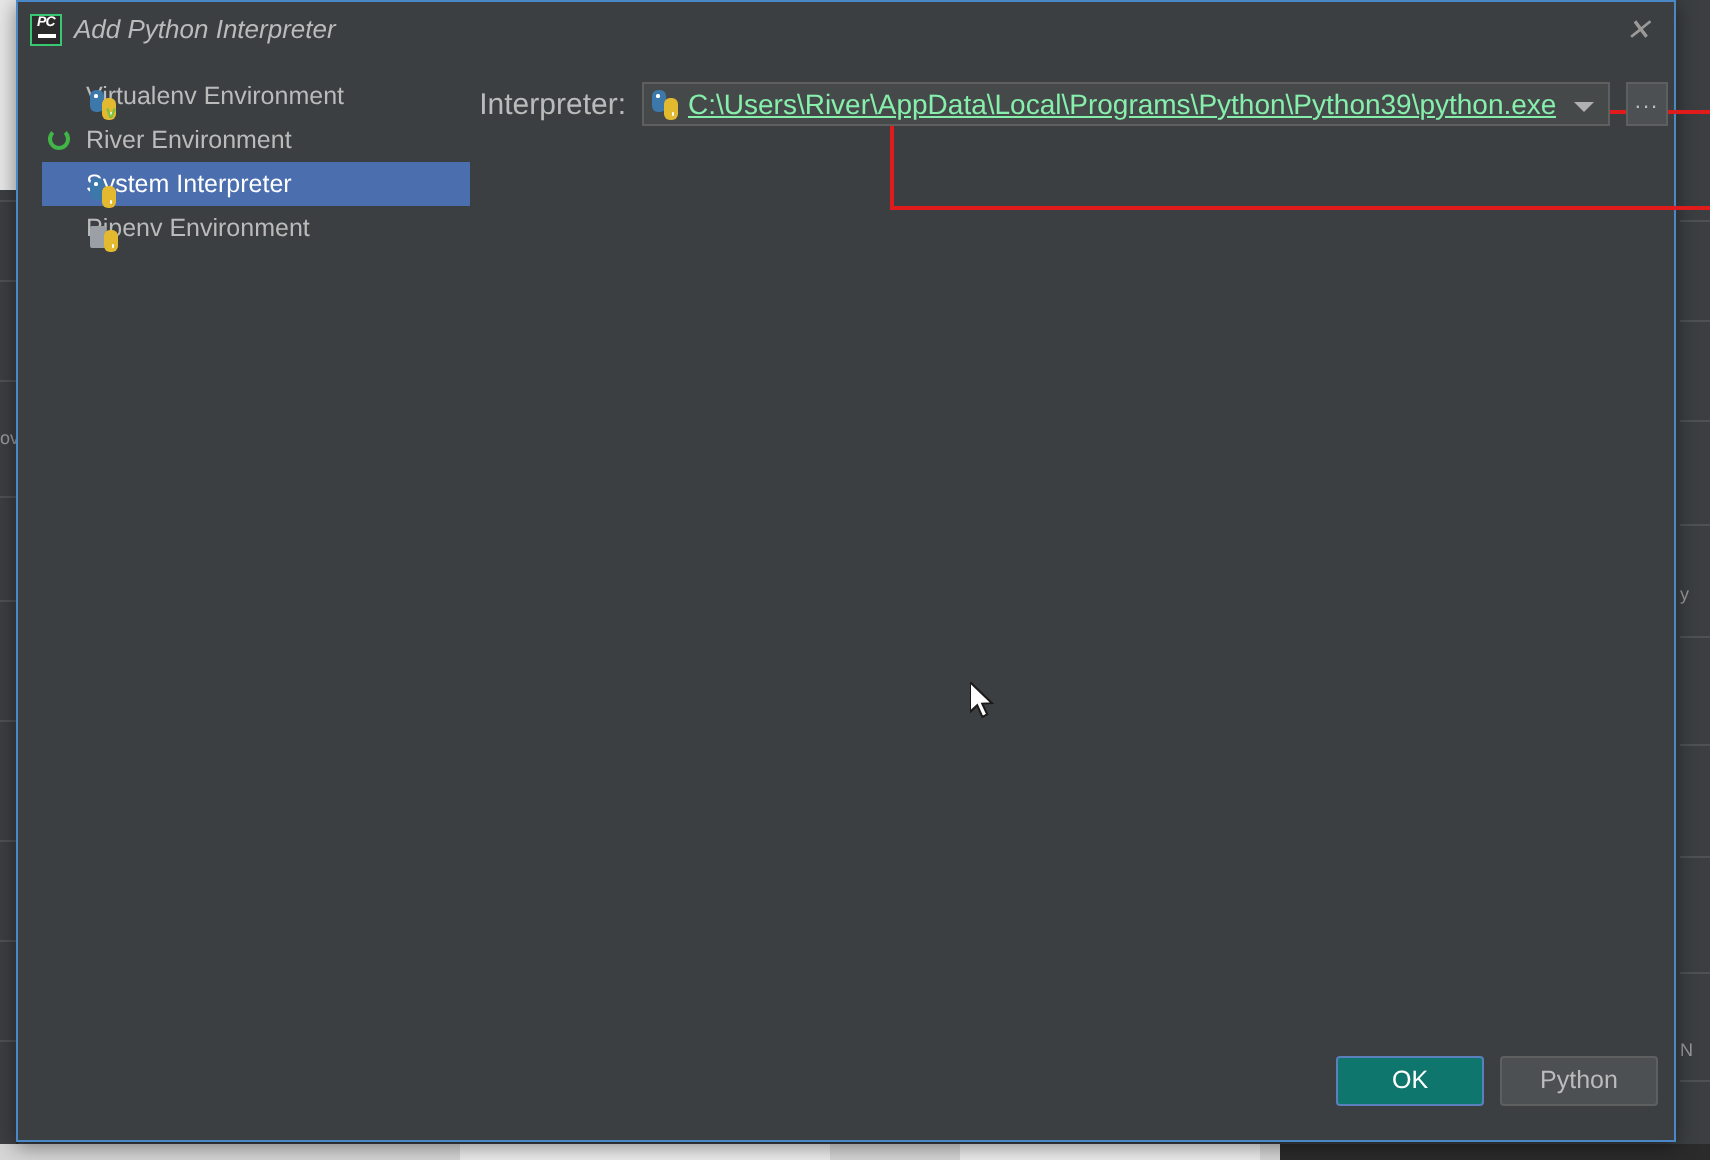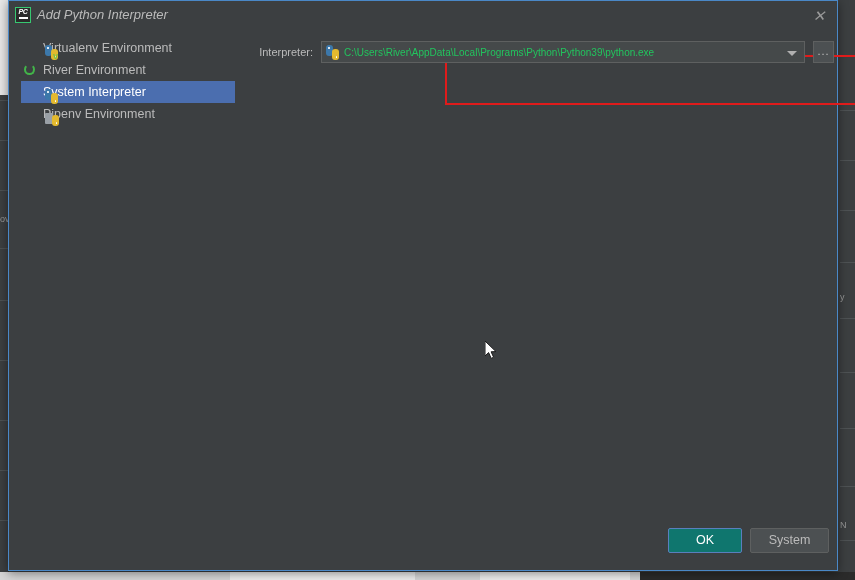--- a/index.html
+++ b/index.html
@@ -223,21 +223,21 @@
     bottom: 52px;
   }
   .interp-row {
     position: absolute;
     left: 0px;
     top: 11px;
     display: flex;
     align-items: center;
   }
   .interp-label {
-    font-size: 11px;
+    font-size: 15px;
     color: #bbbbbb;
     width: 78px;
     text-align: right;
     padding-right: 8px;
   }
   .combo {
     position: relative;
     width: 484px;
     height: 22px;
     background: #45494a;
@@ -246,24 +246,25 @@
     display: flex;
     align-items: center;
   }
   .combo .combo-py {
     position: absolute;
     left: 4px; top: 3px;
     width: 15px; height: 15px;
   }
   .combo-text {
     padding-left: 22px;
-    font-size: 10px;
-    color: #22c55e;
+    font-size: 14px;
+    color: #86efac;
     white-space: nowrap;
     overflow: hidden;
+    text-decoration: underline;
   }
   .combo-arrow {
     position: absolute;
     right: 7px;
     top: 9px;
     width: 0; height: 0;
     border-left: 5px solid transparent;
     border-right: 5px solid transparent;
     border-top: 5px solid #b0b0b0;
   }
@@ -439,19 +440,19 @@
         <span class="combo-arrow"></span>
       </div>
 
       <div class="browse-btn">...</div>
     </div>
 
   </div>
 
   <div class="footer">
     <div class="btn btn-ok">OK</div>
-    <div class="btn btn-cancel">System</div>
+    <div class="btn btn-cancel">Python</div>
   </div>
 </div>
 
 <svg class="cursor" viewBox="0 0 12 19">
   <polygon points="0,0 0,15 3.6,11.6 6.2,17.4 8.6,16.2 6.1,10.8 11,10.6" fill="#ffffff" stroke="#1a1a1a" stroke-width="1"></polygon>
 </svg>
 
 </body></html>

